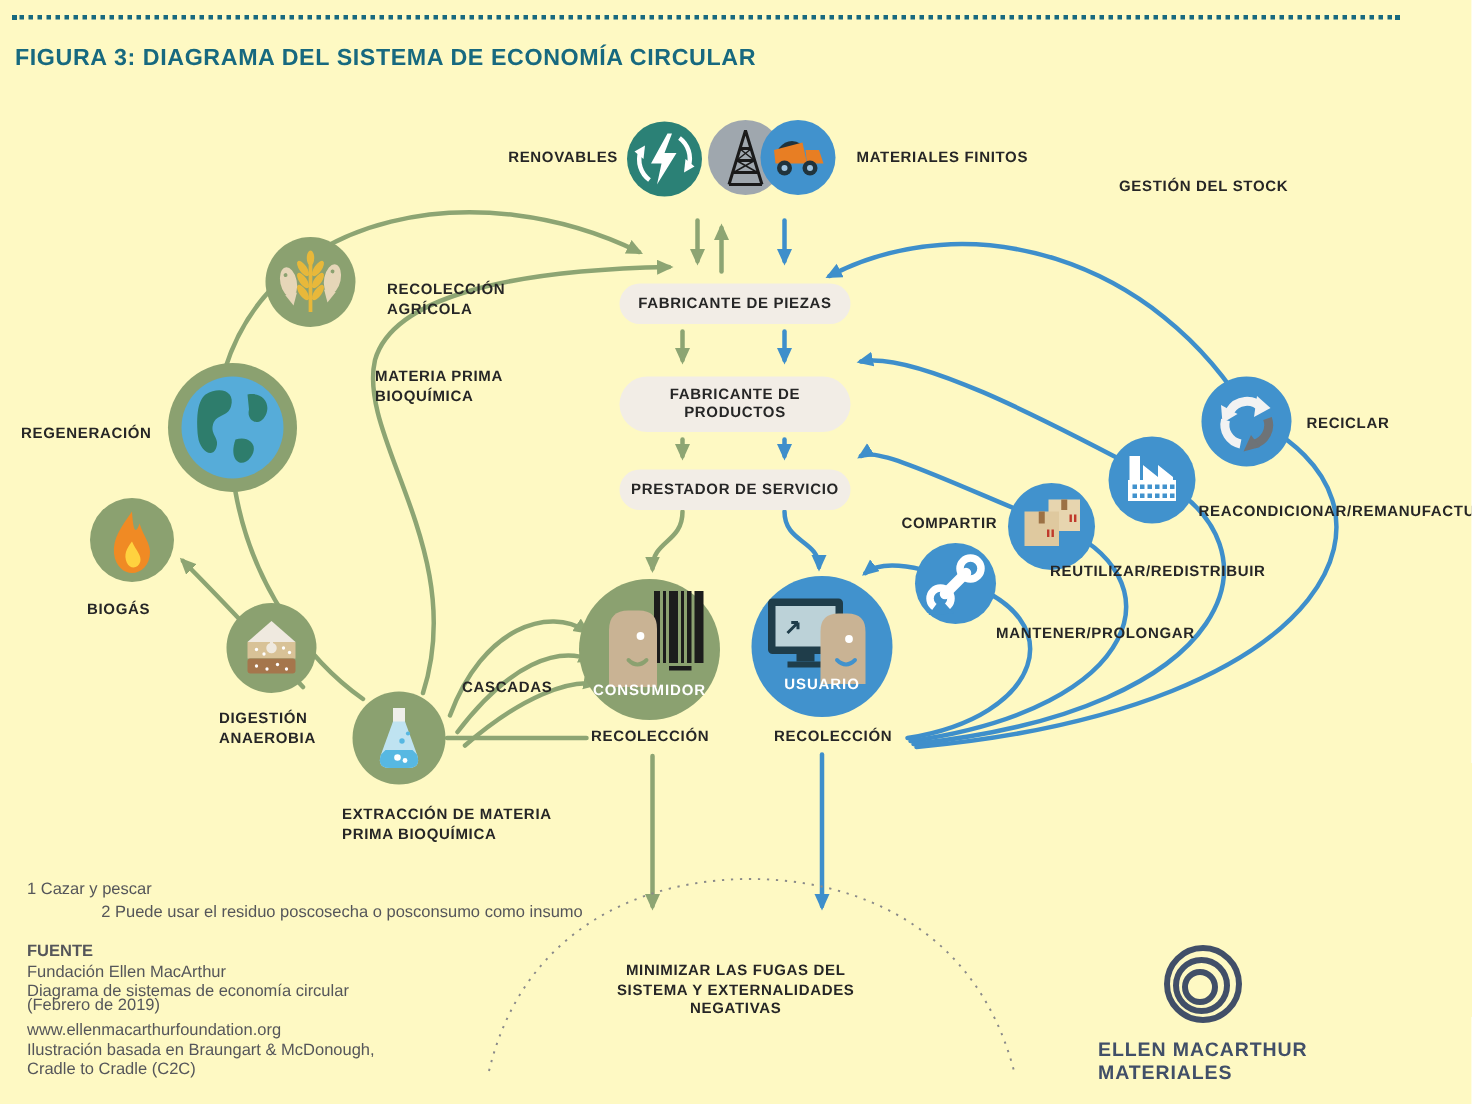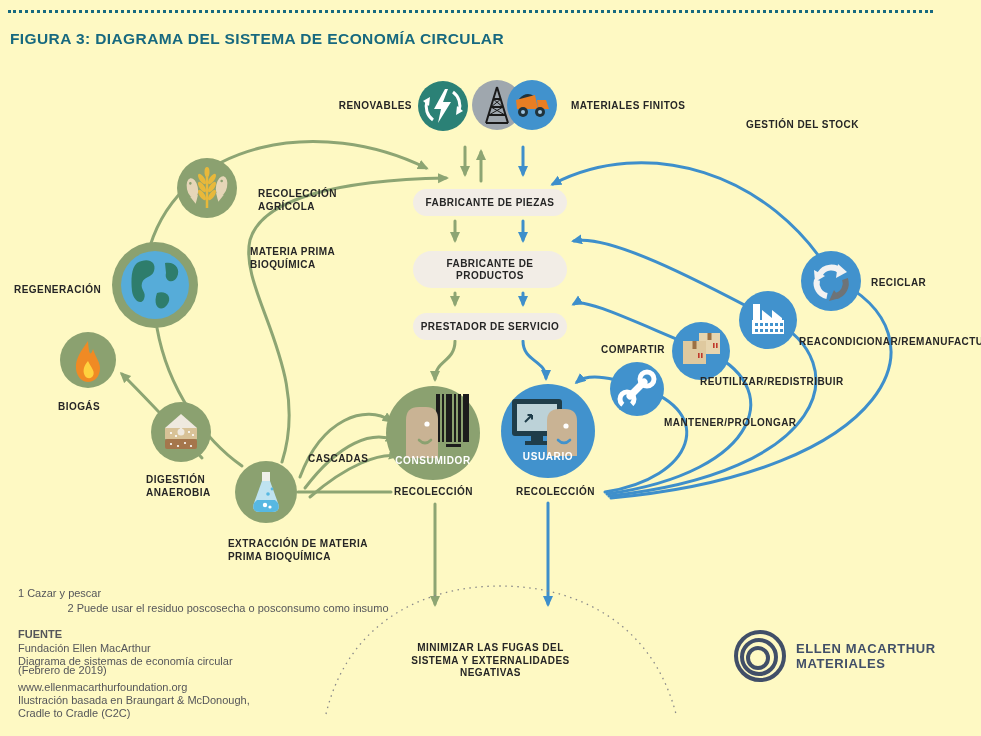--- a/index.html
+++ b/index.html
@@ -304,21 +304,21 @@
   <div class="note" style="left:18px;top:601px;width:420px;text-align:center;">2 Puede usar el residuo poscosecha o posconsumo como insumo</div>
 
   <div class="src-h" style="left:18px;top:628px;">FUENTE</div>
   <div class="src" style="left:18px;top:642px;">Fundación Ellen MacArthur</div>
   <div class="src" style="left:18px;top:655px;">Diagrama de sistemas de economía circular</div>
   <div class="src" style="left:18px;top:664px;">(Febrero de 2019)</div>
   <div class="src" style="left:18px;top:681px;">www.ellenmacarthurfoundation.org</div>
   <div class="src" style="left:18px;top:694px;">Ilustración basada en Braungart &amp; McDonough,</div>
   <div class="src" style="left:18px;top:707px;">Cradle to Cradle (C2C)</div>
 
-  <div class="logo" style="left:732px;top:628px;">
+  <div class="logo" style="left:732px;top:628px;flex-direction:column;">
     <svg width="56" height="56" viewBox="0 0 56 56">
       <circle cx="28" cy="28" r="24" fill="none" stroke="#414F68" stroke-width="4"></circle>
       <circle cx="27" cy="29" r="17" fill="none" stroke="#414F68" stroke-width="4"></circle>
       <circle cx="26" cy="30" r="10" fill="none" stroke="#414F68" stroke-width="4"></circle>
     </svg>
     <div class="logo-txt">
       <div>ELLEN MACARTHUR</div>
       <div>MATERIALES</div>
     </div>
   </div>

